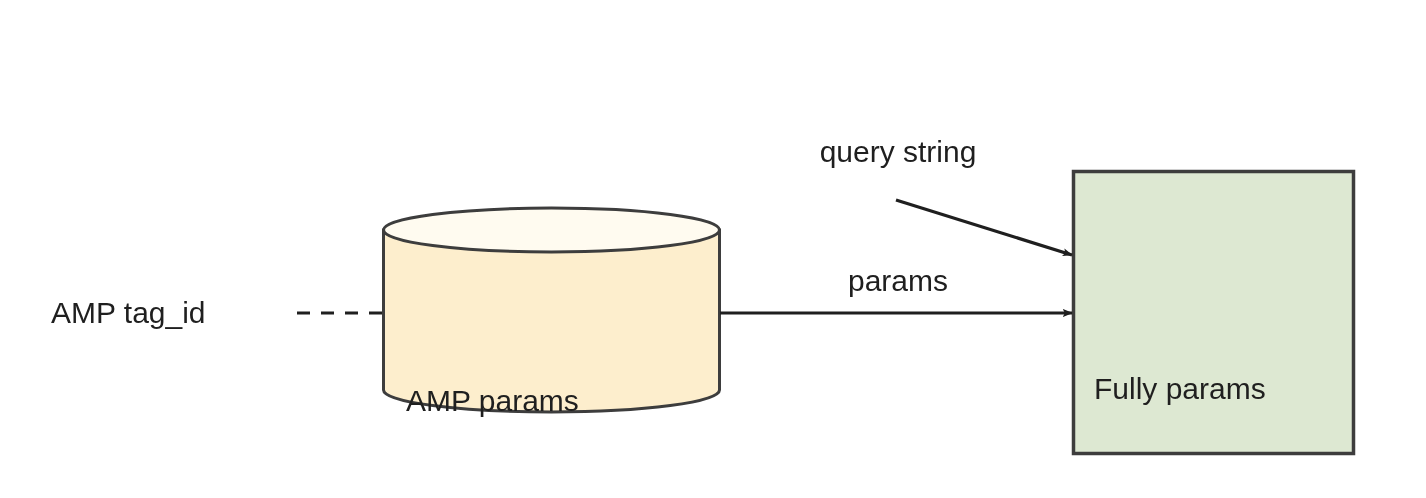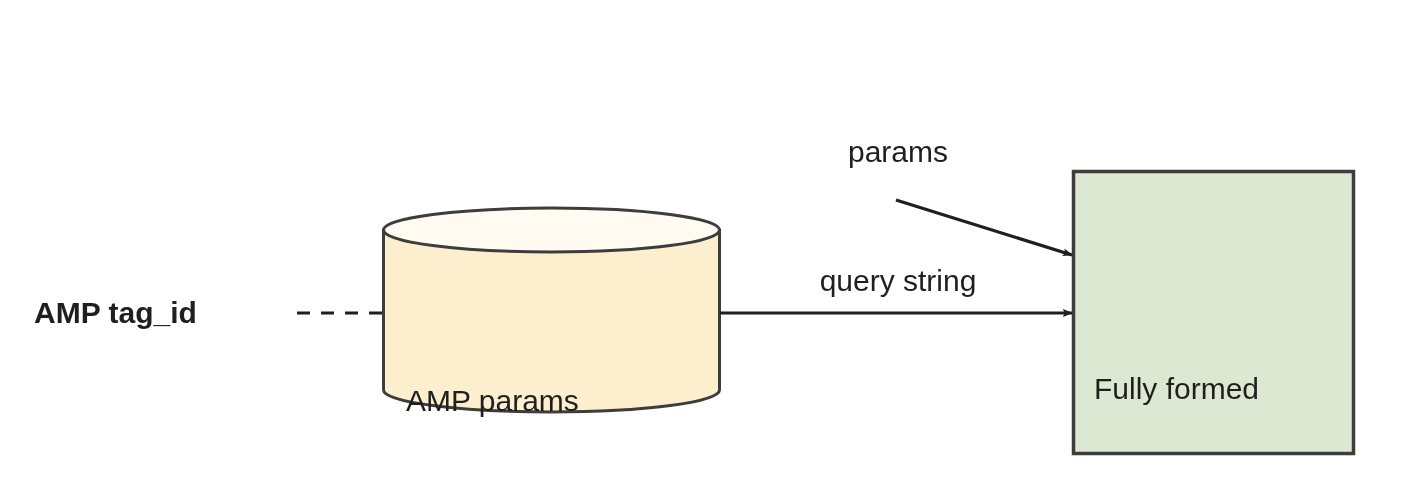--- a/index.html
+++ b/index.html
@@ -26,23 +26,22 @@
   }
   .node-text {
     position: absolute;
     color: #1f1f1f;
     font-size: 30px;
     line-height: 50px;
     white-space: pre;
     letter-spacing: 0px;
   }
   #tag-id-label {
-    left: 34px;
+    left: 51px;
     top: 288px;
-    font-weight: bold;
   }
   #cylinder-label {
     left: 406px;
     top: 276px;
   }
   #ortb-label {
     left: 1094px;
     top: 264px;
   }
   #query-params-label {
@@ -79,22 +78,22 @@
   </svg>
 
   <div class="node-text" id="tag-id-label">AMP tag_id</div>
 
   <div class="node-text" id="cylinder-label">
     <div>AMP params</div>
     
   </div>
 
   <div class="node-text" id="ortb-label">
-    <div>Fully formed</div>
+    <div>Fully params</div>
     
   </div>
 
   <div class="node-text" id="query-params-label">
+    <div>query string</div>
     <div>params</div>
-    <div>query string</div>
   </div>
 
 </div>
 
 </body></html>

